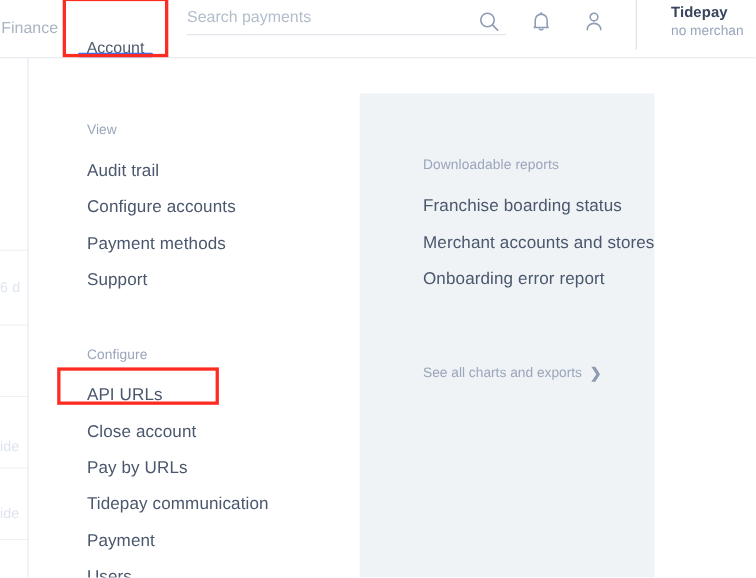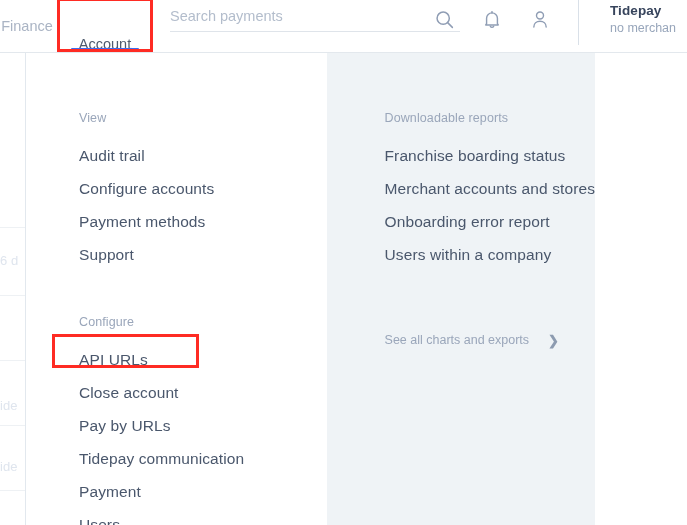--- a/index.html
+++ b/index.html
@@ -156,20 +156,21 @@
   .menu-col-left {
     width: 302px;
     box-sizing: border-box;
     padding: 58px 0 0 53px;
   }
   .menu-col-right {
     flex: 1;
     background: #eff3f6;
     box-sizing: border-box;
     padding: 58px 0 0 58px;
+    margin-top: 32px;
   }
 
   .menu-group-title {
     font-size: 12.5px;
     color: #9aa6ba;
     margin-bottom: 14px;
     letter-spacing: .1px;
   }
   .menu-item {
     font-size: 15.5px;
@@ -181,21 +182,21 @@
   }
 
   .group-configure { margin-top: 44px; }
 
   .see-all {
     margin-top: 62px;
     font-size: 12.5px;
     color: #9aa6ba;
     display: inline-flex;
     align-items: center;
-    gap: 19px;
+    gap: 7px;
     cursor: pointer;
     white-space: nowrap;
   }
   .see-all .chev {
     font-size: 13px;
     font-weight: bold;
     color: #8d9bb0;
     line-height: 1;
   }
 
@@ -256,21 +257,20 @@
         <div class="menu-item">Users</div>
       </div>
 
     </div>
 
     <div class="menu-col-right">
       <div class="menu-group-title">Downloadable reports</div>
       <div class="menu-item">Franchise boarding status</div>
       <div class="menu-item">Merchant accounts and stores</div>
       <div class="menu-item">Onboarding error report</div>
-      <div class="menu-item">Users within a company</div>
 
       <div class="see-all">
         <span>See all charts and exports</span>
         <span class="chev">❯</span>
       </div>
     </div>
 
   </div>
 
   <div class="header">

